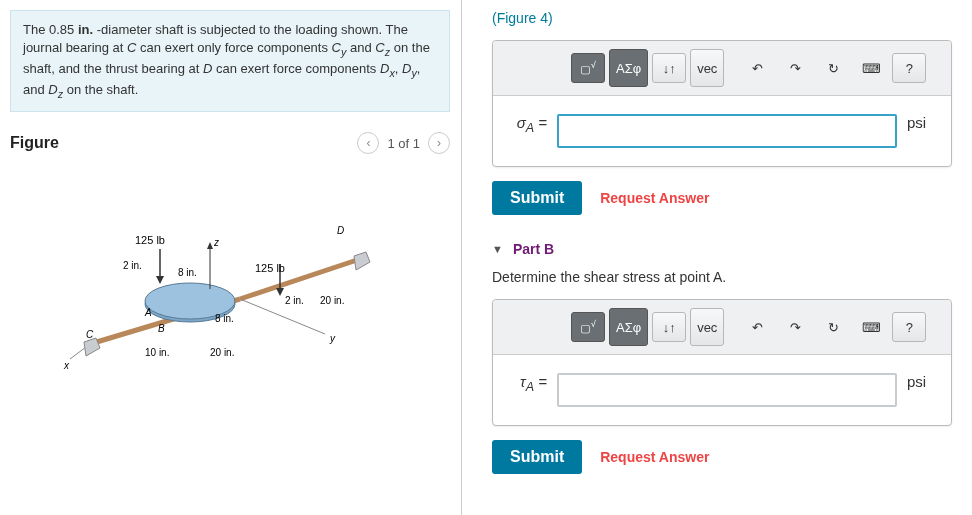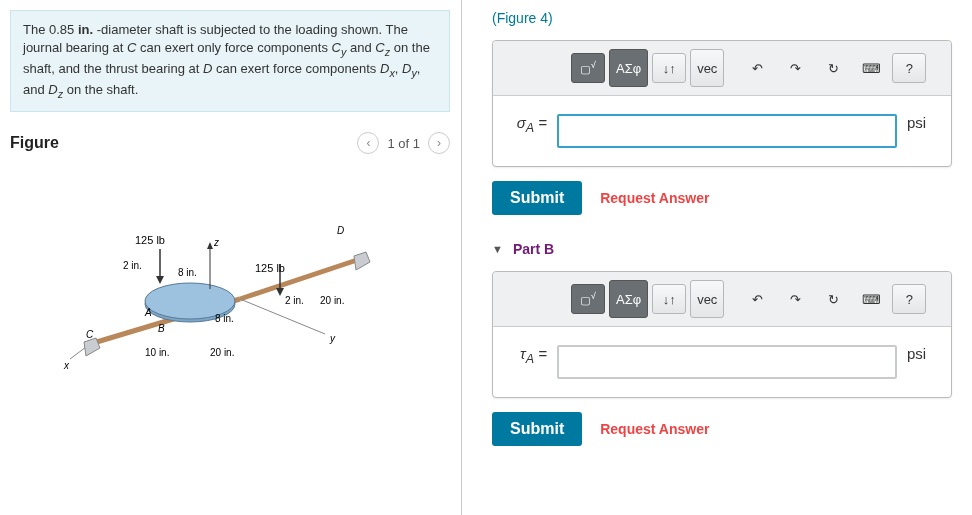--- a/index.html
+++ b/index.html
@@ -125,20 +125,21 @@
       <span class="req-link">Request Answer</span>
     </div>
   </div>
 
   <div class="part-header">
     <span class="caret">▼</span>
     <h4>Part B</h4>
   </div>
 
   <div>
+    <div class="prompt">Determine the shear stress at point A.</div>
 
     <div class="answer-box">
       <div class="toolbar">
         <div style="flex:0 0 66px"></div>
         <div class="tool-btn grey sq">
             <span class="icon-glyph" style="font-size:11px">▢<sup>√</sup></span>
           </div>
         <div class="tool-btn grey">ΑΣφ</div>
         <div class="tool-btn sq">↓↑</div>
         <div class="tool-btn">vec</div>

